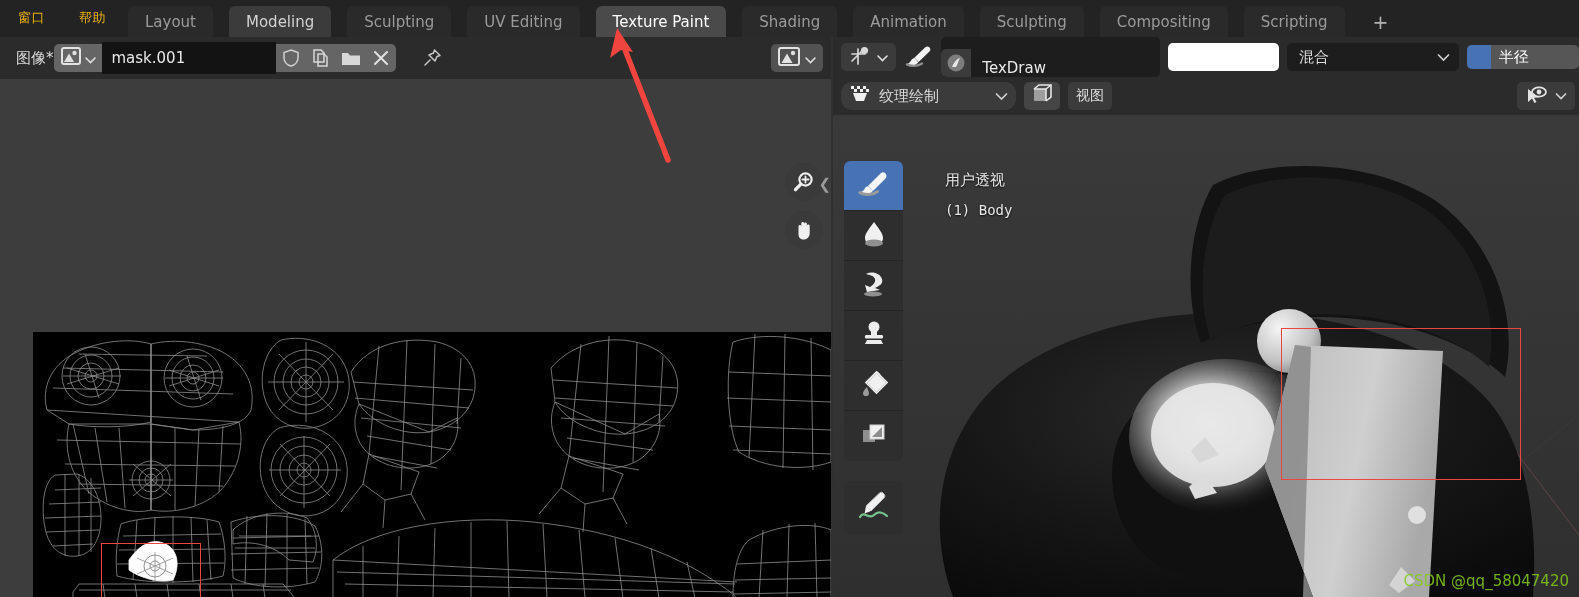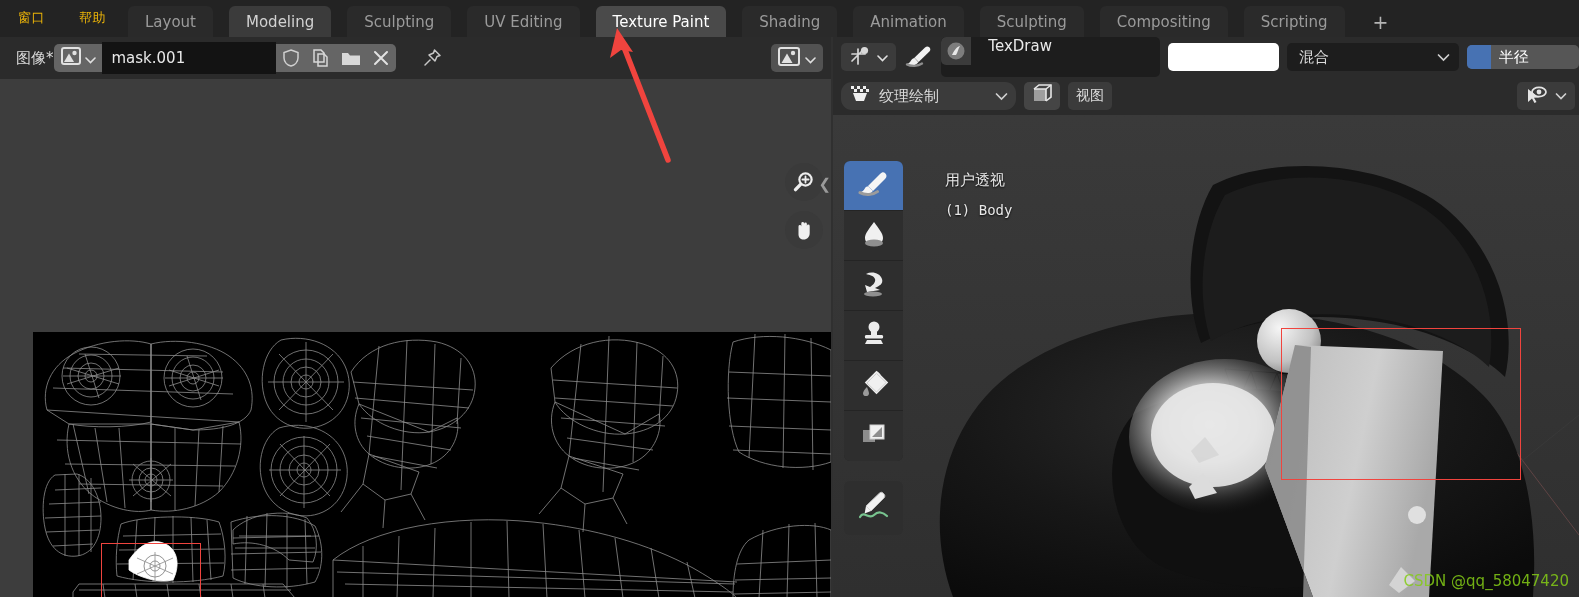--- a/index.html
+++ b/index.html
@@ -92,22 +92,22 @@
   .vp-header-2 {
     position: absolute; left: 0; top: 40px; width: 746px; height: 38px;
     background: #2b2b2b; display: flex; align-items: center; padding-left: 8px; gap: 8px;
   }
   .hdr-btn {
     display: flex; align-items: center; gap: 6px; height: 28px; padding: 0 8px;
     background: #3b3b3b; border-radius: 5px; color: #dcdcdc; font-size: 14px;
   }
   .hdr-btn.flat { background: #454545; }
   .brush-id {
-    display: flex; align-items: flex-start; height: 40px; background: #1d1d1d;
-    border-radius: 5px; width: 254px; overflow: hidden; gap: 6px;
+    display: flex; align-items: flex-end; height: 40px; background: #1d1d1d;
+    border-radius: 5px; width: 254px; overflow: hidden;
   }
   .brush-ico {
     width: 30px; height: 28px; display: flex; align-items: center; justify-content: center;
     background: #3b3b3b; border-radius: 5px 0 0 5px;
   }
   .brush-name { color: #e9e9e9; font-size: 15px; padding-left: 11px; }
   .color-swatch { width: 128px; height: 28px; background: #ffffff; border-radius: 5px; }
   .blend-dd {
     display: flex; align-items: center; justify-content: space-between;
     width: 196px; height: 28px; background: #1d1d1d; border-radius: 5px;

